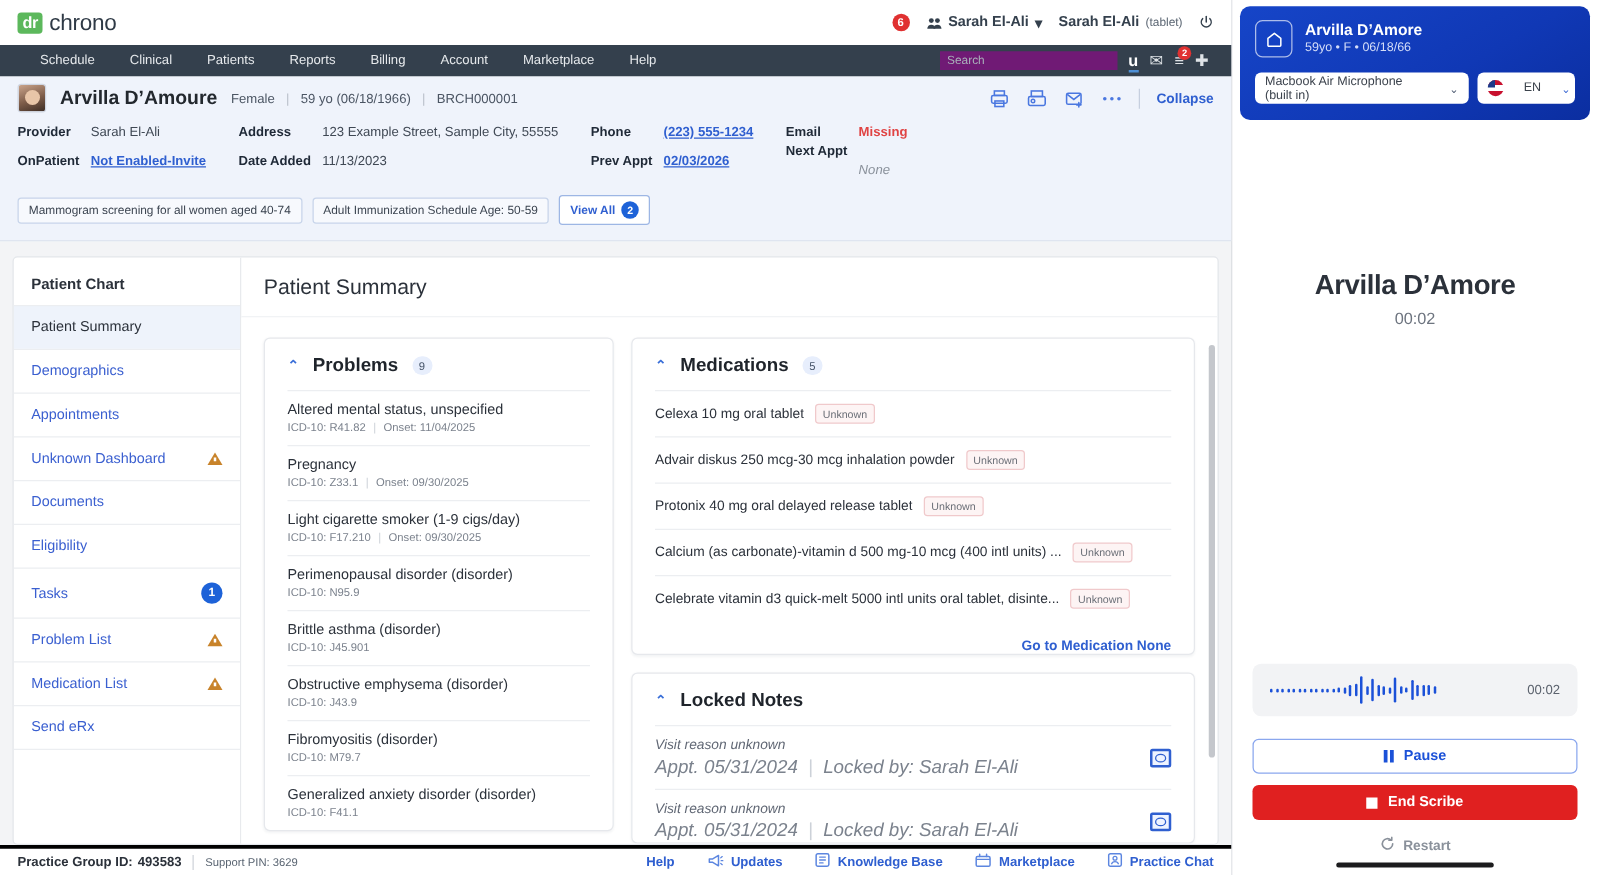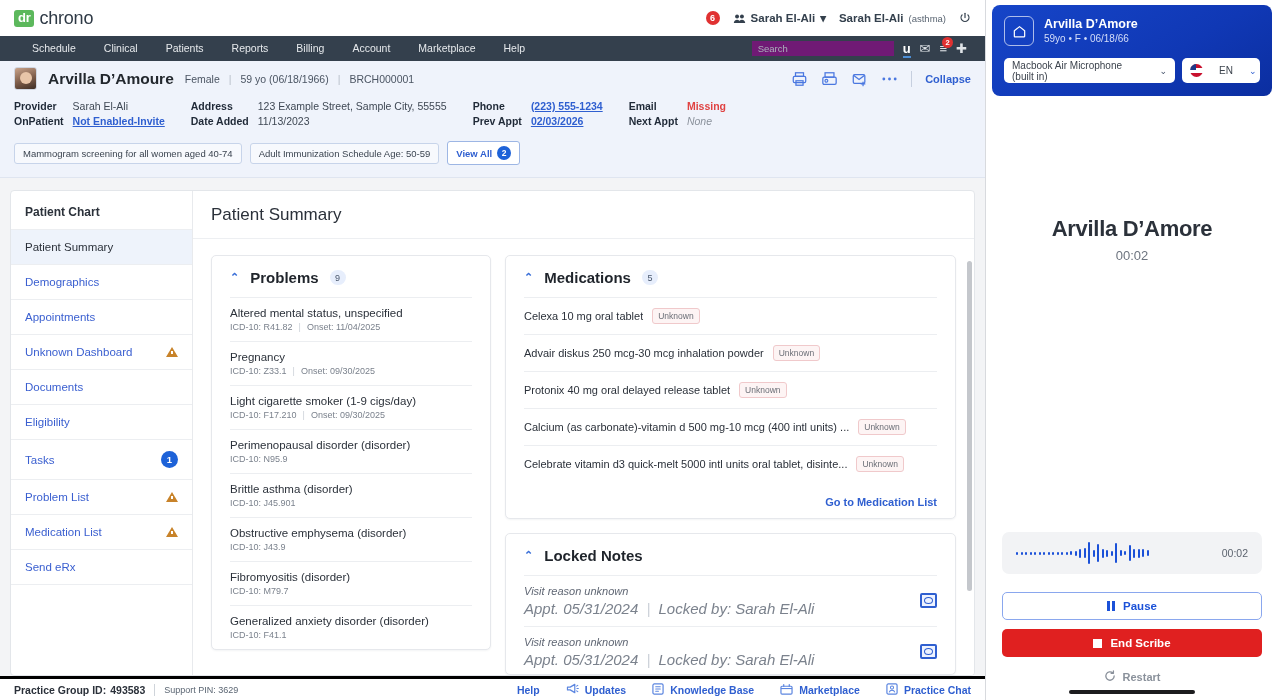--- a/index.html
+++ b/index.html
@@ -87,21 +87,21 @@
   .pt-actions svg { stroke: #4a77e0; fill: none; }
   .vsep { width: 1px; height: 16px; background: #c6cfdf; }
   .collapse-link { color: #2f5fd0; font-size: 11px; font-weight: 700; cursor: pointer; }
 
   .pt-row2 { display: flex; padding: 4px 14px 9px; gap: 0; font-size: 10.5px; }
   .fieldgrp { display: grid; grid-template-columns: auto auto; row-gap: 3px; column-gap: 9px; }
   .fl { color: #1f2937; font-weight: 700; }
   .fv { color: #3f4854; }
   .fv.link { color: #2f5fd0; text-decoration: underline; font-weight: 700; cursor: pointer; }
   .fv.missing { color: #e04343; font-weight: 700; }
-  .fv.none { color: #8a919b; font-style: italic; }
+  .fv.none { color: #8a919b; font-style: italic; margin-top: 15px; }
 
   .chips { display: flex; align-items: center; gap: 8px; padding: 5px 14px 12px; }
   .chip {
     border: 1px solid #c7d4ea; background: #f7f9fd; color: #3b4450;
     font-size: 9.5px; padding: 4px 8px; border-radius: 3px; white-space: nowrap;
   }
   .chip.viewall {
     color: #2f5fd0; font-weight: 700; display: flex; align-items: center; gap: 5px;
     border-color: #9db6e4; background: #fff; cursor: pointer;
   }
@@ -297,21 +297,21 @@
                 <circle cx="11" cy="4" r="2.4" fill="#34404d"></circle>
                 <path d="M1 12c0-2.4 1.8-4 4-4s4 1.6 4 4z" fill="#34404d"></path>
                 <path d="M7 12c0-2.4 1.8-4 4-4s4 1.6 4 4z" fill="#34404d"></path>
               </svg>
           </span>
           <span>Sarah El-Ali</span>
           <span>▾</span>
         </span>
         <span class="brand-user">
           <span>Sarah El-Ali</span>
-          <span class="brand-sub">(asthma)</span>
+          <span class="brand-sub">(tablet)</span>
         </span>
         <span class="ico">
           <svg width="12" height="12" viewBox="0 0 14 14">
               <path d="M7 1.5v5" stroke="#34404d" stroke-width="1.4" fill="none" stroke-linecap="round"></path>
               <path d="M3.6 3.4a4.6 4.6 0 1 0 6.8 0" stroke="#34404d" stroke-width="1.4" fill="none" stroke-linecap="round"></path>
             </svg>
         </span>
       </div>
     </div>
 
@@ -553,21 +553,21 @@
                   <div class="row-med">
                     <span class="med-name">Calcium (as carbonate)-vitamin d 500 mg-10 mcg (400 intl units) ...</span>
                     <span class="tag-unknown">Unknown</span>
                   </div>
                   <div class="row-med">
                     <span class="med-name">Celebrate vitamin d3 quick-melt 5000 intl units oral tablet, disinte...</span>
                     <span class="tag-unknown">Unknown</span>
                   </div>
                 </div>
                 <div class="panel-foot">
-                  <span class="foot-link">Go to Medication List</span>
+                  <span class="foot-link">Go to Medication None</span>
                 </div>
               </div>
 
               <div class="panel">
                 <div class="panel-head">
                   <span class="caret">⌃</span>
                   <span class="panel-title">Locked Notes</span>
                 </div>
                 <div class="panel-body">
                   <div class="row-note">

